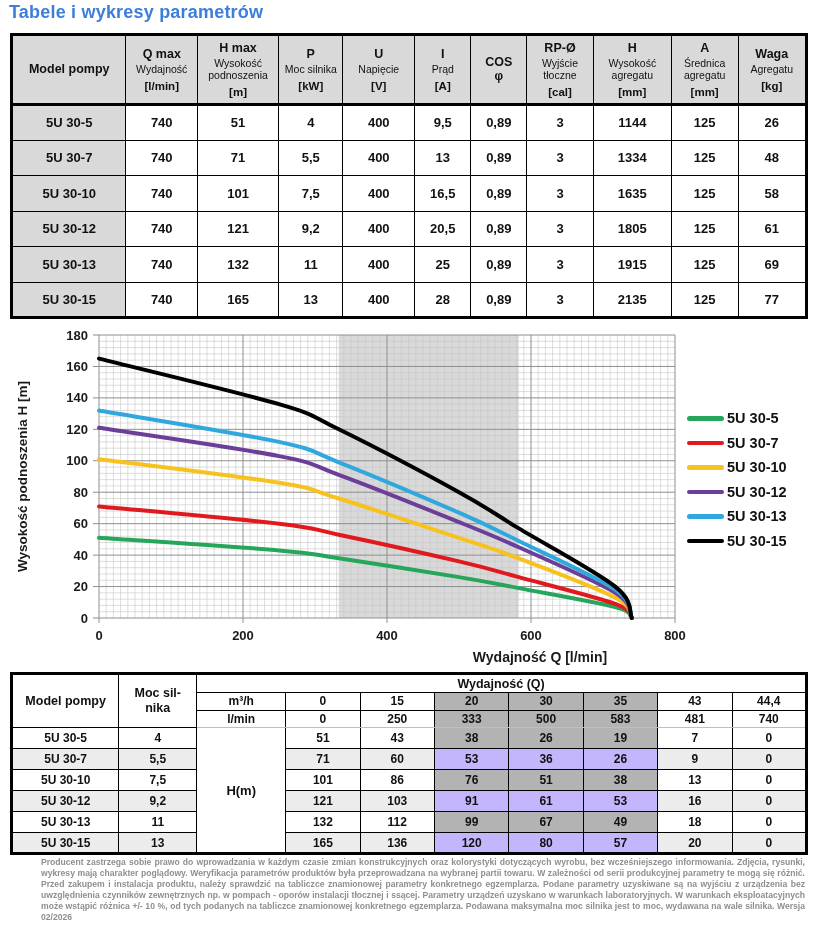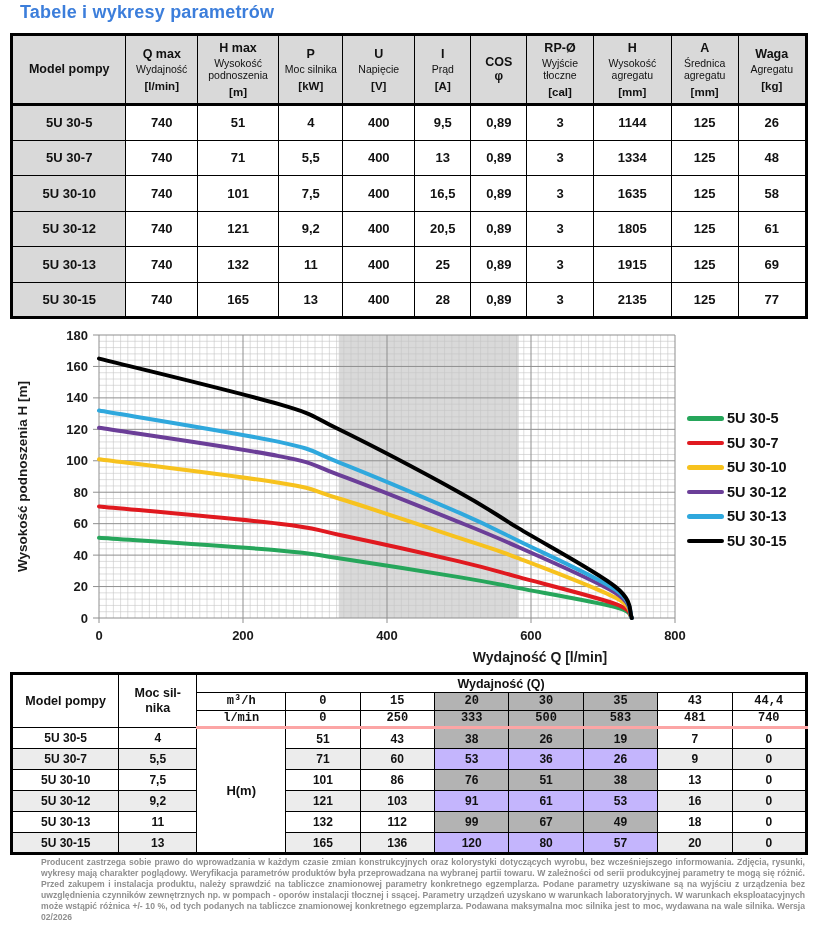--- a/index.html
+++ b/index.html
@@ -1,20 +1,20 @@
 <!DOCTYPE html>
 <html><head>
 <meta charset="utf-8">
 <style>
   * { box-sizing: border-box; margin: 0; padding: 0; }
   html,body { width: 819px; height: 929px; background: #ffffff; overflow: hidden; }
   body { position: relative; font-family: "Liberation Sans", "DejaVu Sans", sans-serif; color:#111; }
 
   .page-title {
-    position: absolute; left: 20px; top: 2px;
+    position: absolute; left: 9px; top: 2px;
     font-size: 18px; font-weight: bold; letter-spacing: .2px;
   }
 
   
   table.t1 {
     position: absolute; left: 10px; top: 33px; width: 798px;
     border-collapse: collapse; table-layout: fixed;
     border: 3px solid #000;
   }
   table.t1 th, table.t1 td {
@@ -48,23 +48,23 @@
   table.t2 {
     position: absolute; left: 10px; top: 672px; width: 798px;
     border-collapse: collapse; table-layout: fixed;
     border: 3px solid #000;
   }
   table.t2 th, table.t2 td {
     border: 1px solid #000; text-align: center; vertical-align: middle;
     font-size: 12px; font-weight: bold; background: #fff; padding: 0;
   }
   table.t2 .hdr-span { height: 19px; font-size: 12.5px; }
-  table.t2 .unit-row td { height: 17.5px; font-family: Liberation Mono, monospace; }
+  table.t2 .unit-row td { height: 17.5px; }
   table.t2 .left-hdr { font-size: 12.5px; line-height: 1.2; }
-  table.t2 tr.sep td { border-bottom: 3px solid #fca5a5; }
+  table.t2 tr.sep td { border-bottom: 1px solid #fca5a5; }
   table.t2 tbody td { height: 21px; }
   table.t2 td.shade { background: #b3b3b3; }
   table.t2 tr.alt td { background: #ececec; }
   table.t2 tr.alt td.shade { background: #c4b5fd; }
   table.t2 td.hm-cell { background: #fff !important; font-size: 13px; }
 
   
   .disclaimer {
     position: absolute; left: 41px; top: 857px; width: 764px;
     font-size: 8.6px; line-height: 11px; color: #8f8f8f;

